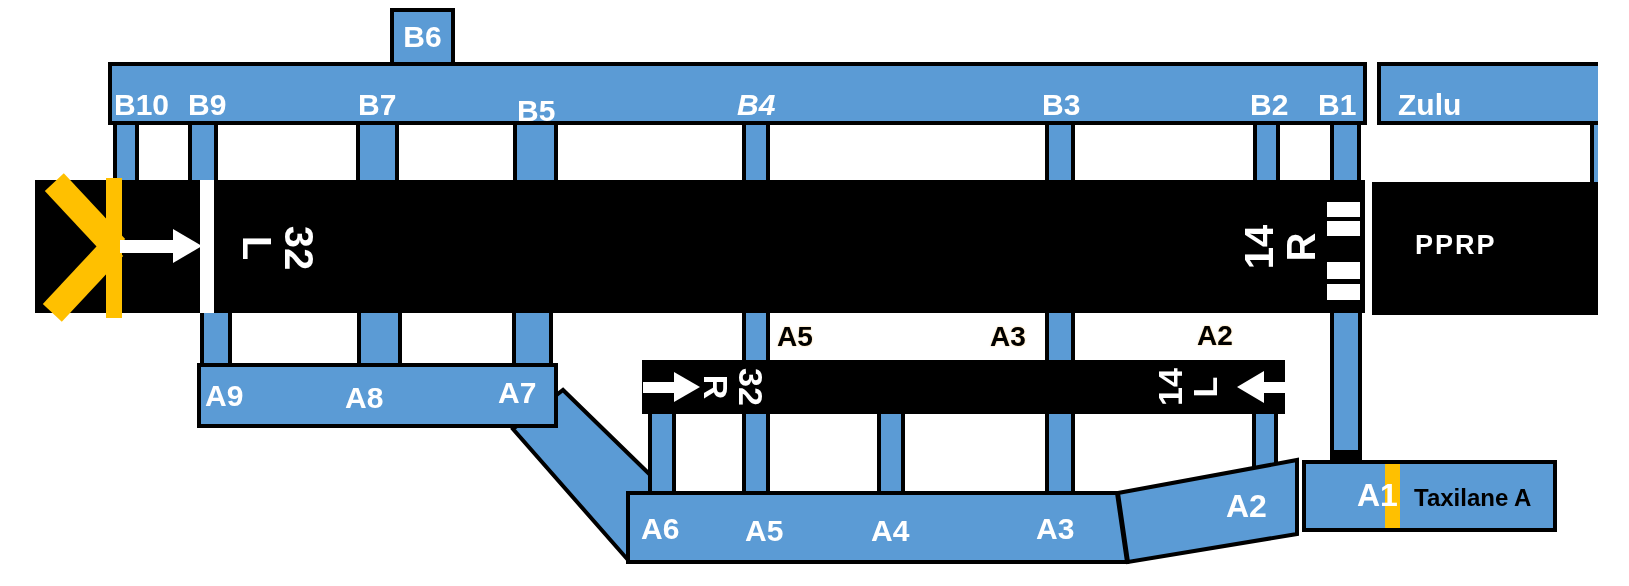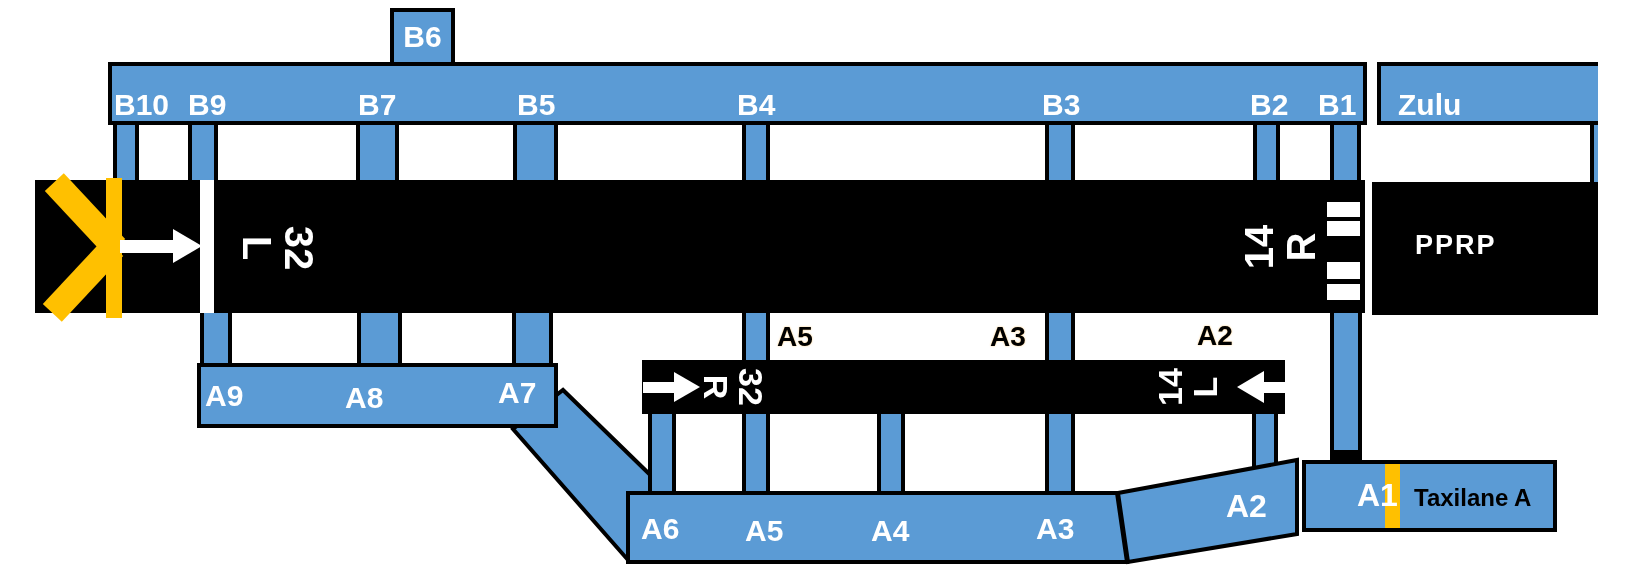--- a/index.html
+++ b/index.html
@@ -60,22 +60,22 @@
   <div class="conn" style="left:1252px;top:412px;width:26px;height:56px;"></div>
 
   <div class="box" style="left:390px;top:8px;width:65px;height:58px;display:flex;align-items:center;justify-content:center;">
     <span class="lbl" style="position:static;">B6</span>
   </div>
 
   <div class="box" style="left:108px;top:62px;width:1259px;height:63px;"></div>
   <div class="lbl" style="left:114px;top:90px;text-align:center;">B10</div>
   <div class="lbl" style="left:188px;top:90px;text-align:center;">B9</div>
   <div class="lbl" style="left:358px;top:90px;">B7</div>
-  <div class="lbl" style="left:517px;top:90px;">B5</div>
-  <div class="lbl" style="left:737px;top:90px;">B4</div>
+  <div class="lbl" style="left:517px;top:96px;">B5</div>
+  <div class="lbl" style="left:737px;top:90px;font-style:italic;">B4</div>
   <div class="lbl" style="left:1042px;top:90px;">B3</div>
   <div class="lbl" style="left:1250px;top:90px;">B2</div>
   <div class="lbl" style="left:1318px;top:90px;">B1</div>
 
   <div class="box" style="left:1377px;top:62px;width:245px;height:63px;"></div>
   <div class="lbl" style="left:1398px;top:90px;">Zulu</div>
 
   <div class="rwy" style="left:35px;top:180px;width:1330px;height:133px;"></div>
 
   <div class="chev" style="left:40px;top:202px;width:90px;height:26px;transform:rotate(47deg);"></div>

